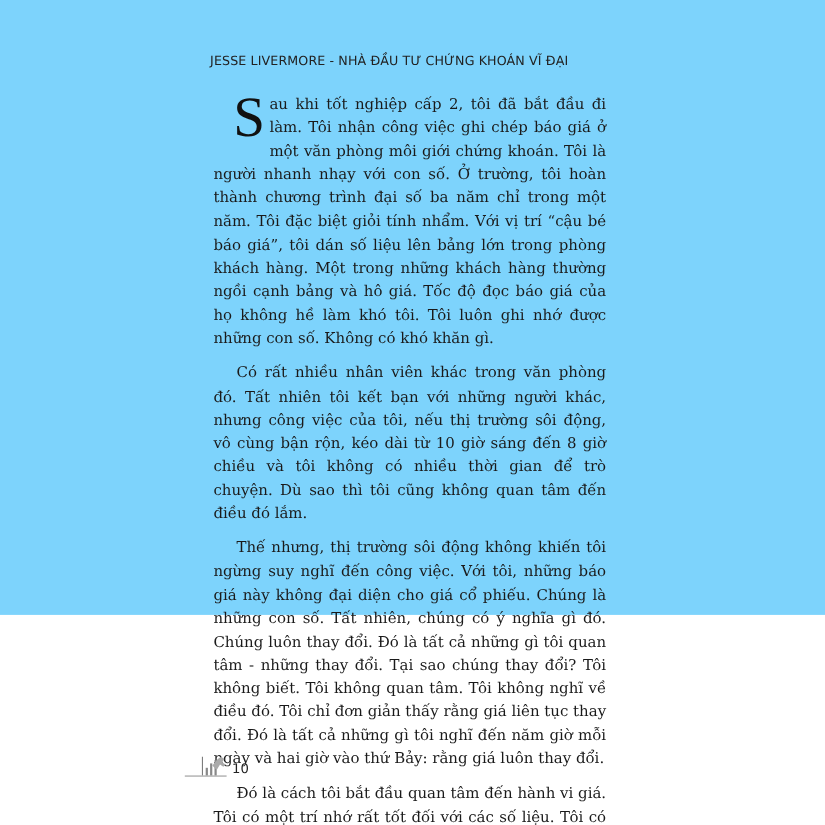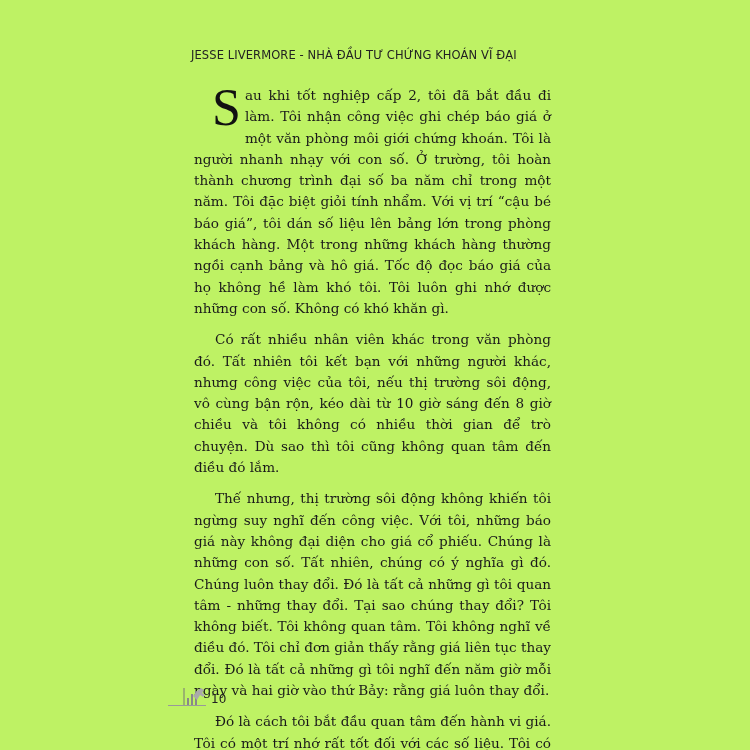--- a/index.html
+++ b/index.html
@@ -1,17 +1,17 @@
 <!DOCTYPE html>
 <html><head>
   <meta charset="utf-8">
   <style>
     html, body { margin: 0; padding: 0; background: #ffffff; }
     body { width: 750px; height: 750px; position: relative; overflow: hidden; }
-    .page { position: absolute; left: 0; top: 0; width: 750px; height: 750px; background: #bef264; }
+    .page { position: absolute; left: 0; top: 0; width: 750px; height: 559px; background: #7dd3fc; }
     .running-header {
       position: absolute; left: 191px; top: 48px;
       font-family: "DejaVu Sans", sans-serif; font-size: 11.5px; letter-spacing: 0.1px;
       color: #222; text-transform: uppercase; white-space: nowrap;
     }
     .body-text {
       position: absolute; left: 194px; top: 85px; width: 357px;
       font-family: "DejaVu Serif", serif; font-size: 13.6px; line-height: 21.3px;
       color: #1a1a1a; text-align: justify;
     }

